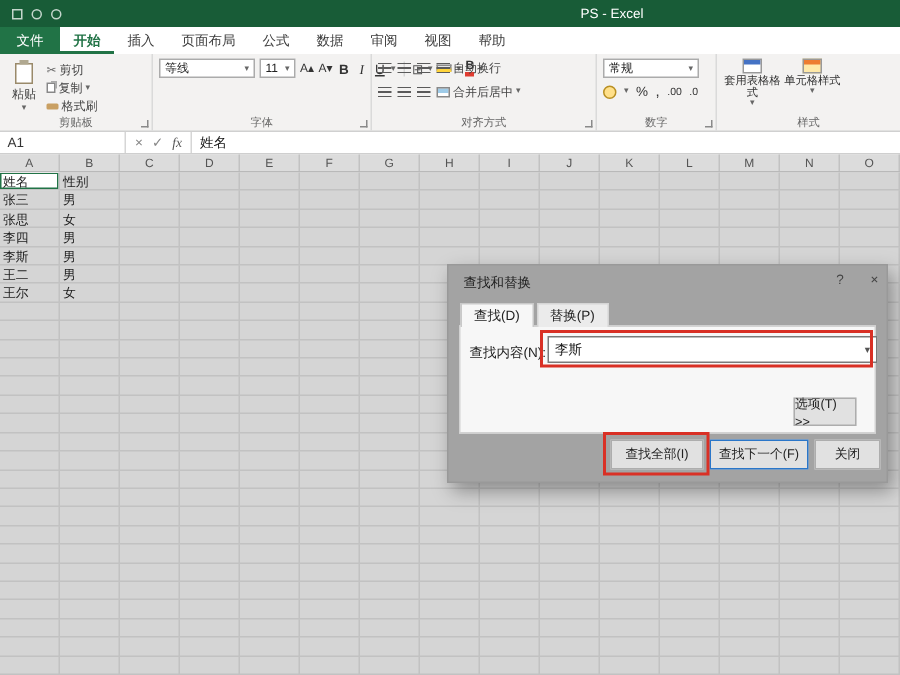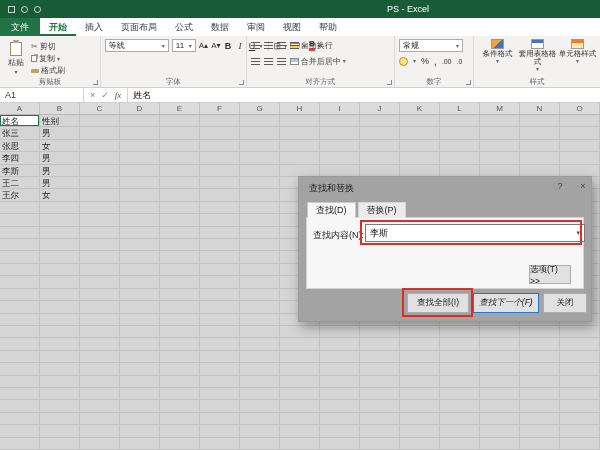--- a/index.html
+++ b/index.html
@@ -98,21 +98,21 @@
   .dlg-tabs { position:absolute; left:8px; top:25px; display:flex; height:16px; z-index:2; }
   .dtab { display:flex; align-items:center; padding:0 8px; border:1px solid #d5d5d5; border-bottom:none; background:#ebebeb; margin-right:2px; }
   .dtab.active { background:#f7f7f7; border-color:#c9c9c9; }
   .tab-frame { position:absolute; left:7px; right:7px; top:40px; height:72px; background:#f7f7f7; border:1px solid #d2d2d2; }
   .find-label { position:absolute; left:14px; top:52px; }
   .find-input { position:absolute; left:66px; top:47px; width:220px; height:18px; background:#fff; border:1px solid #7a7a7a; display:flex; align-items:center; padding:0 4px; color:#111; }
   .find-drop { margin-left:auto; font-size:7px; color:#555; }
   .btn { position:absolute; background:#e1e1e1; border:1px solid #adadad; display:flex; align-items:center; justify-content:center; font-size:8.5px; color:#222; }
   .btn-options { left:230px; top:88px; width:42px; height:19px; }
   .btn-findall { left:108px; top:116px; width:62px; height:20px; }
-  .btn-findnext { left:174px; top:116px; width:66px; height:20px; border-color:#2a76c9;font-style:italic; }
+  .btn-findnext { left:174px; top:116px; width:66px; height:20px; border-color:#2a76c9; }
   .btn-close { left:244px; top:116px; width:44px; height:20px; }
   .annot { position:absolute; border:2px solid var(--annot); pointer-events:none; z-index:5; }
   .annot-input { left:61px; top:43px; width:222px; height:25px; }
   .annot-findall { left:103px; top:111px; width:71px; height:29px; }
 </style>
 </head>
 <body>
 
 <div class="app">
 
@@ -234,25 +234,20 @@
         <span class="comma">,</span>
         <span class="dec">.00</span>
         <span class="dec">.0</span>
       </div>
       <span class="group-label">数字</span>
       <span class="launcher"></span>
     </div>
 
     <div class="group g-styles" id="style-buttons">
       <span class="group-label">样式</span>
-    <div class="style-btn">
-          <div class="sicon s0"></div>
-          <div class="slabel">条件格式</div>
-          <div class="drop">▾</div>
-        </div>
         <div class="style-btn">
           <div class="sicon s1"></div>
           <div class="slabel">套用表格格式</div>
           <div class="drop">▾</div>
         </div>
         <div class="style-btn">
           <div class="sicon s2"></div>
           <div class="slabel">单元格样式</div>
           <div class="drop">▾</div>
         </div>

